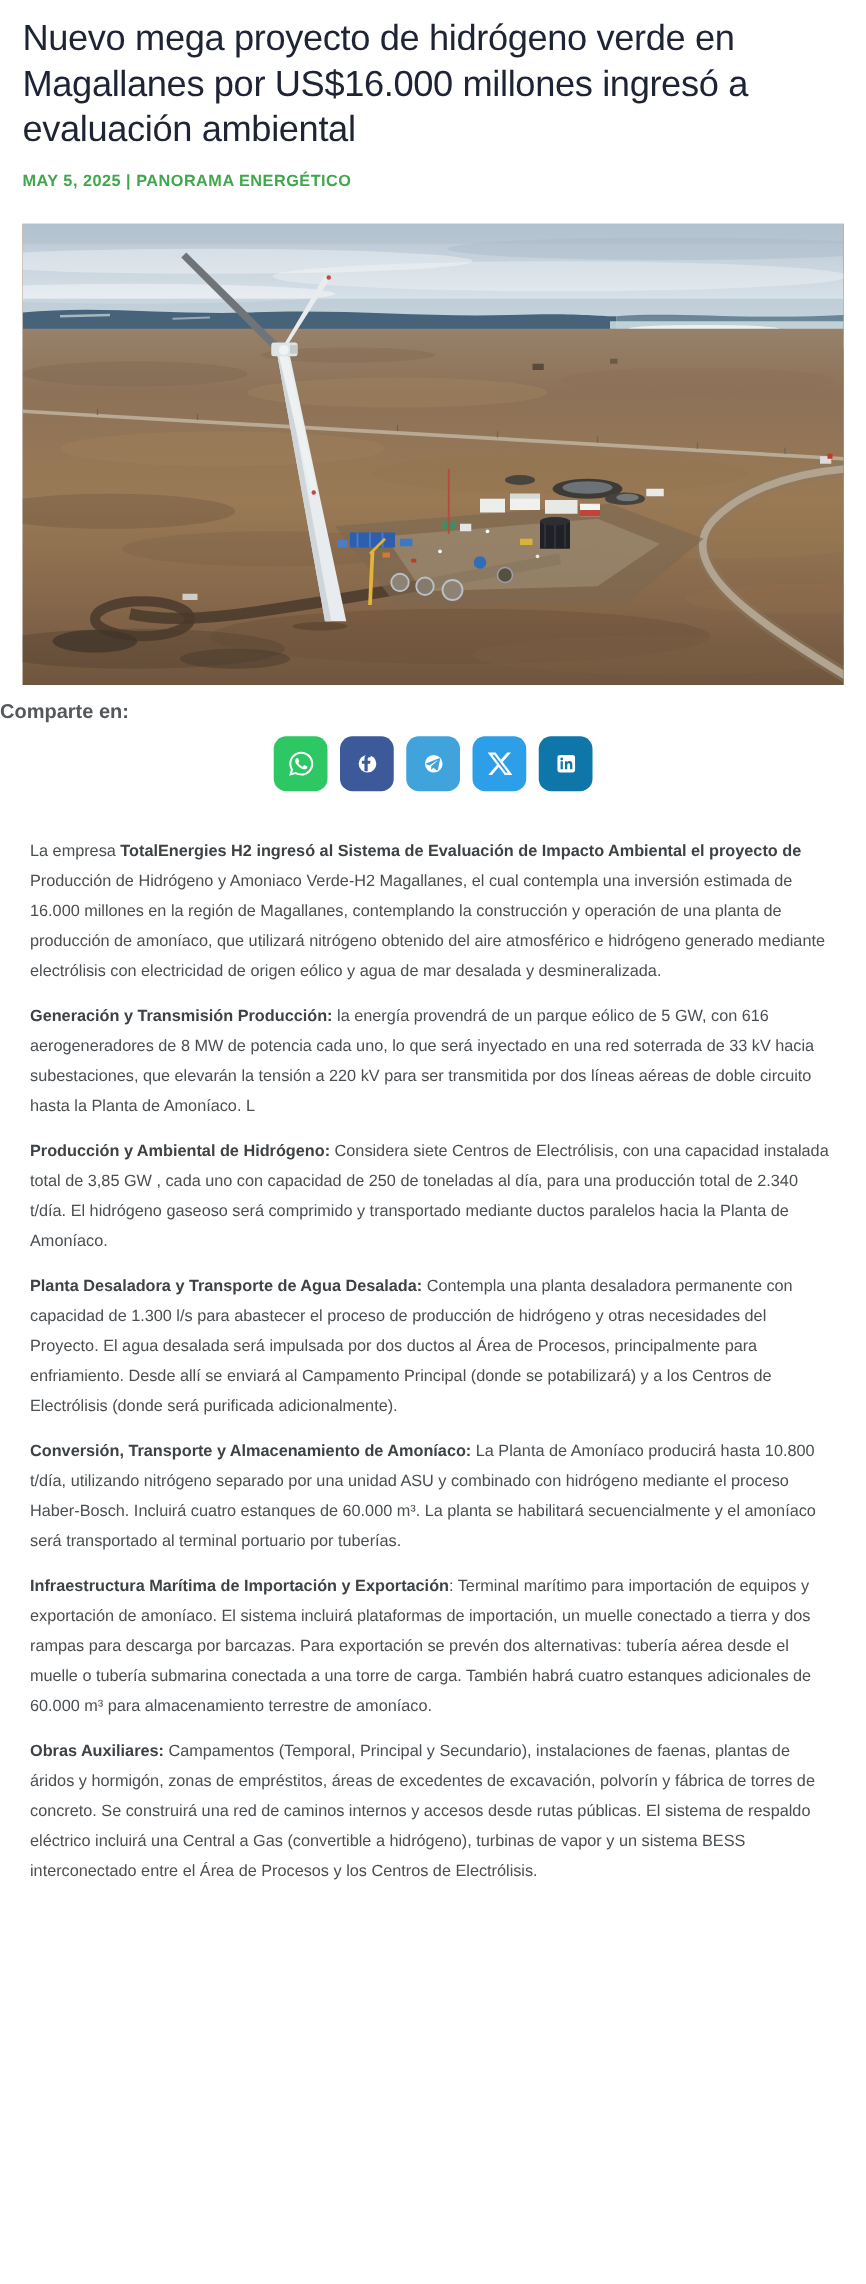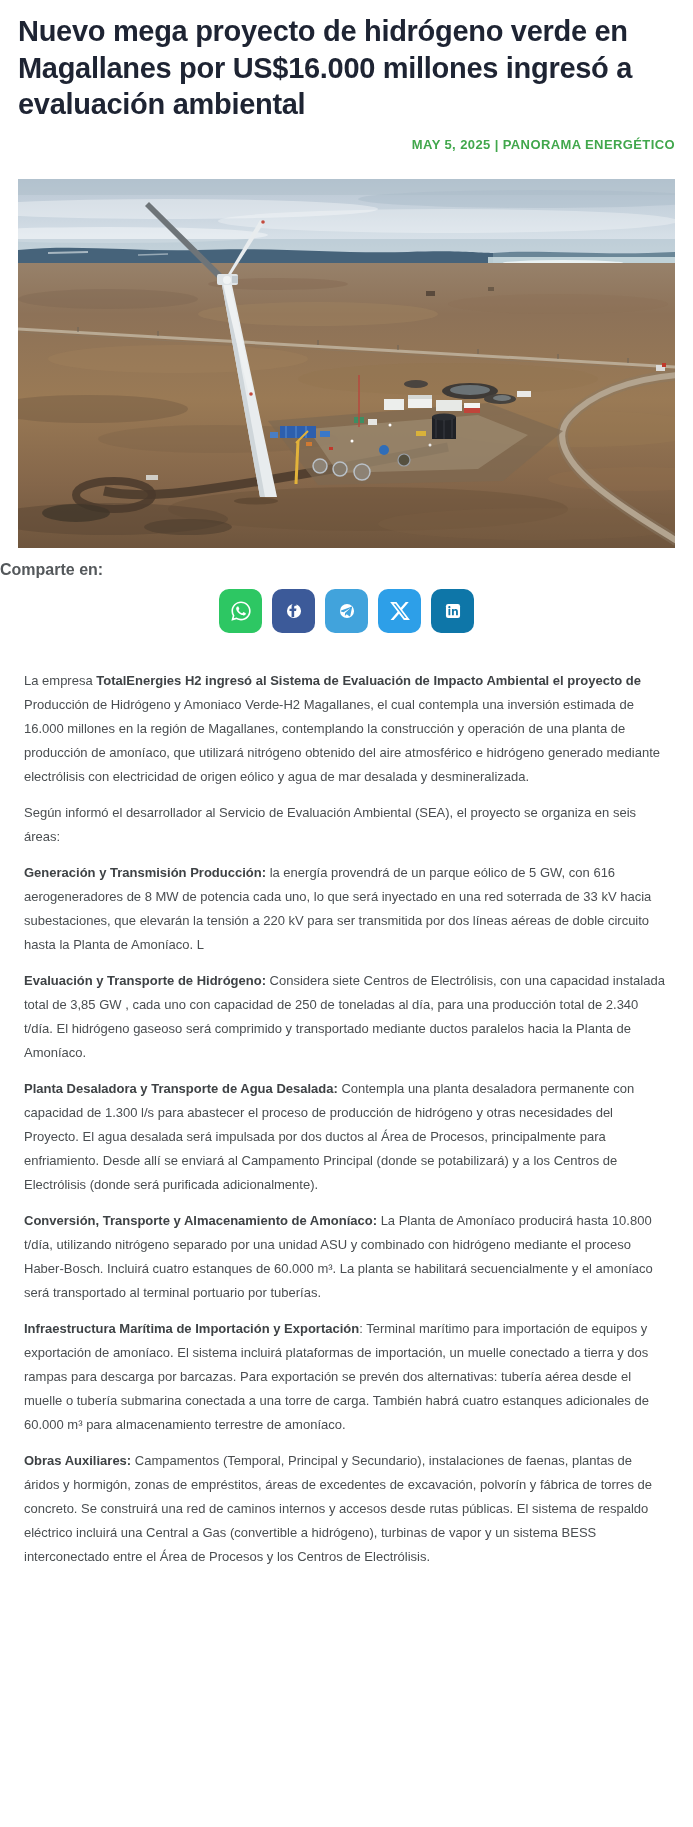--- a/index.html
+++ b/index.html
@@ -8,31 +8,30 @@
     margin:0 auto;
     background:#fff;
     font-family:"Liberation Sans", sans-serif;
     box-sizing:border-box;
     padding-bottom:16px;
   }
   h1.headline{
     margin:13px 18px 14px;
     font-size:29px;
     line-height:1.26;
-    font-weight:700;
+    font-weight:400;
     letter-spacing:-0.3px;
     color:#1E2433;
   }
   .meta{
     margin:7px 18px 0;
     font-size:13px;
     font-weight:700;
     letter-spacing:0.4px;
     color:#41A74C;
-    text-align:right;
   }
   .meta a{color:#41A74C;text-decoration:none;}
   .meta .sep{margin:0 4px;}
   .subtitle{
     margin:22px 18px 0;
     font-style:italic;
     font-size:19px;
     line-height:1.5;
     color:#797B7D;
   }
@@ -270,22 +269,21 @@
         <svg width="26" height="26" viewBox="0 0 48 48">
           <rect x="11" y="11" width="26" height="26" rx="4" fill="#ffffff"></rect>
           <path fill="#0E76A8" d="M19 32h-3.4V20.4H19V32zm-1.7-13.1c-1.1 0-2-.9-2-2s.9-2 2-2 2 .9 2 2-.9 2-2 2zM33 32h-3.4v-5.7c0-1.4 0-3.1-1.9-3.1s-2.2 1.5-2.2 3V32h-3.4V20.4h3.3v1.6h.1c.5-.9 1.6-1.9 3.3-1.9 3.5 0 4.2 2.3 4.2 5.4V32z"></path>
         </svg>
       </span>
     </button>
   </div>
 
   <div class="article-body">
     <p><span>La empresa </span><strong>TotalEnergies H2 ingresó al Sistema de Evaluación de Impacto Ambiental el proyecto de </strong><span>Producción de Hidrógeno y Amoniaco Verde-H2 Magallanes, el cual contempla una inversión estimada de 16.000 millones en la región de Magallanes, contemplando la construcción y operación de una planta de producción de amoníaco, que utilizará nitrógeno obtenido del aire atmosférico e hidrógeno generado mediante electrólisis con electricidad de origen eólico y agua de mar desalada y desmineralizada.</span></p>
-    <p><span></span><strong></strong><span>Según informó el desarrollador al Servicio de Evaluación Ambiental (SEA), el proyecto se organiza en seis áreas:</span></p>
     <p><span></span><strong>Generación y Transmisión Producción:</strong><span> la energía provendrá de un parque eólico de 5 GW, con 616 aerogeneradores de 8 MW de potencia cada uno, lo que será inyectado en una red soterrada de 33 kV hacia subestaciones, que elevarán la tensión a 220 kV para ser transmitida por dos líneas aéreas de doble circuito hasta la Planta de Amoníaco. L</span></p>
-    <p><span></span><strong>Evaluación y Transporte de Hidrógeno:</strong><span> Considera siete Centros de Electrólisis, con una capacidad instalada total de 3,85 GW , cada uno con capacidad de 250 de toneladas al día, para una producción total de 2.340 t/día. El hidrógeno gaseoso será comprimido y transportado mediante ductos paralelos hacia la Planta de Amoníaco.</span></p>
+    <p><span></span><strong>Producción y Ambiental de Hidrógeno:</strong><span> Considera siete Centros de Electrólisis, con una capacidad instalada total de 3,85 GW , cada uno con capacidad de 250 de toneladas al día, para una producción total de 2.340 t/día. El hidrógeno gaseoso será comprimido y transportado mediante ductos paralelos hacia la Planta de Amoníaco.</span></p>
     <p><span></span><strong>Planta Desaladora y Transporte de Agua Desalada:</strong><span> Contempla una planta desaladora permanente con capacidad de 1.300 l/s para abastecer el proceso de producción de hidrógeno y otras necesidades del Proyecto. El agua desalada será impulsada por dos ductos al Área de Procesos, principalmente para enfriamiento. Desde allí se enviará al Campamento Principal (donde se potabilizará) y a los Centros de Electrólisis (donde será purificada adicionalmente).</span></p>
     <p><span></span><strong>Conversión, Transporte y Almacenamiento de Amoníaco:</strong><span> La Planta de Amoníaco producirá hasta 10.800 t/día, utilizando nitrógeno separado por una unidad ASU y combinado con hidrógeno mediante el proceso Haber-Bosch. Incluirá cuatro estanques de 60.000 m³. La planta se habilitará secuencialmente y el amoníaco será transportado al terminal portuario por tuberías.</span></p>
     <p><span></span><strong>Infraestructura Marítima de Importación y Exportación</strong><span>: Terminal marítimo para importación de equipos y exportación de amoníaco. El sistema incluirá plataformas de importación, un muelle conectado a tierra y dos rampas para descarga por barcazas. Para exportación se prevén dos alternativas: tubería aérea desde el muelle o tubería submarina conectada a una torre de carga. También habrá cuatro estanques adicionales de 60.000 m³ para almacenamiento terrestre de amoníaco.</span></p>
     <p><span></span><strong>Obras Auxiliares:</strong><span> Campamentos (Temporal, Principal y Secundario), instalaciones de faenas, plantas de áridos y hormigón, zonas de empréstitos, áreas de excedentes de excavación, polvorín y fábrica de torres de concreto. Se construirá una red de caminos internos y accesos desde rutas públicas. El sistema de respaldo eléctrico incluirá una Central a Gas (convertible a hidrógeno), turbinas de vapor y un sistema BESS interconectado entre el Área de Procesos y los Centros de Electrólisis.</span></p>
   </div>
 
 </div>
 
 </body></html>

